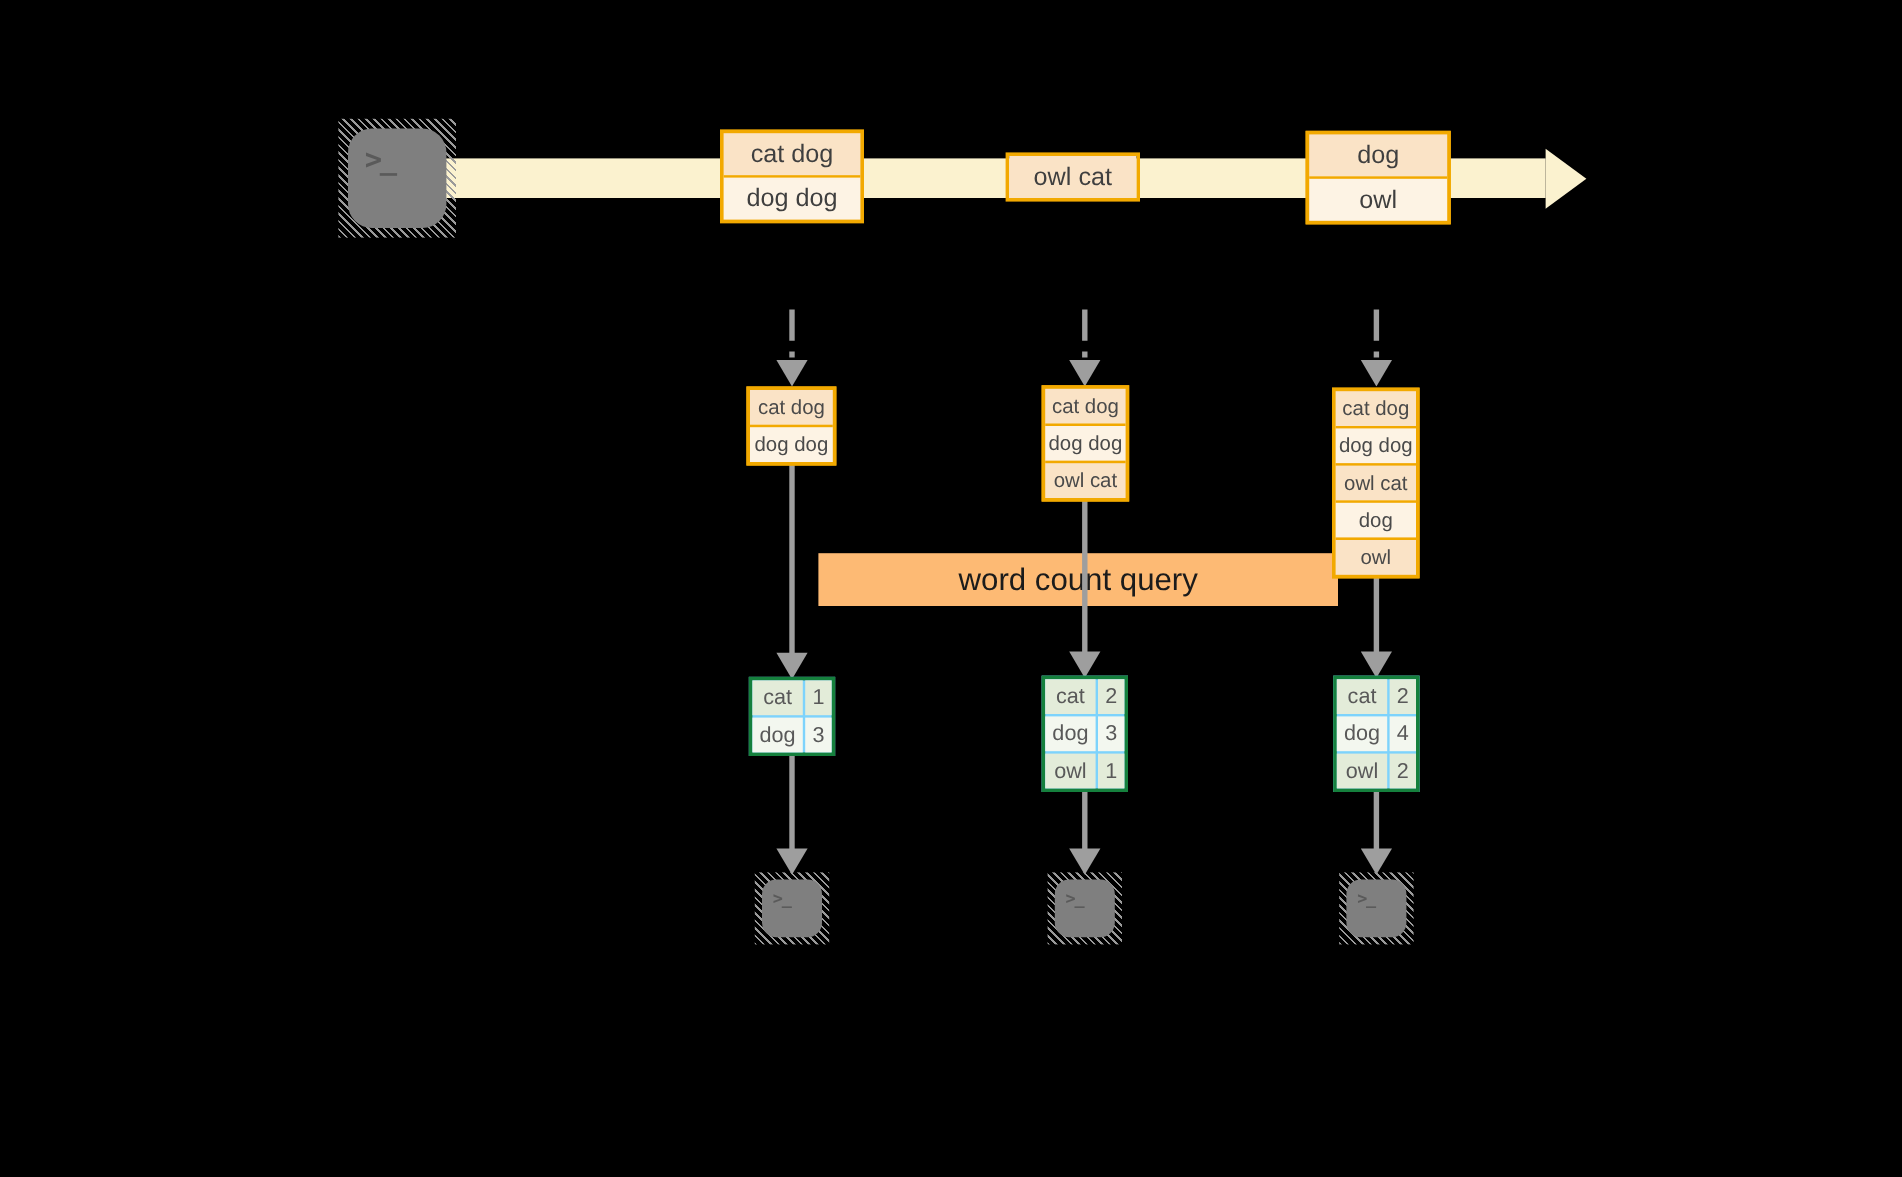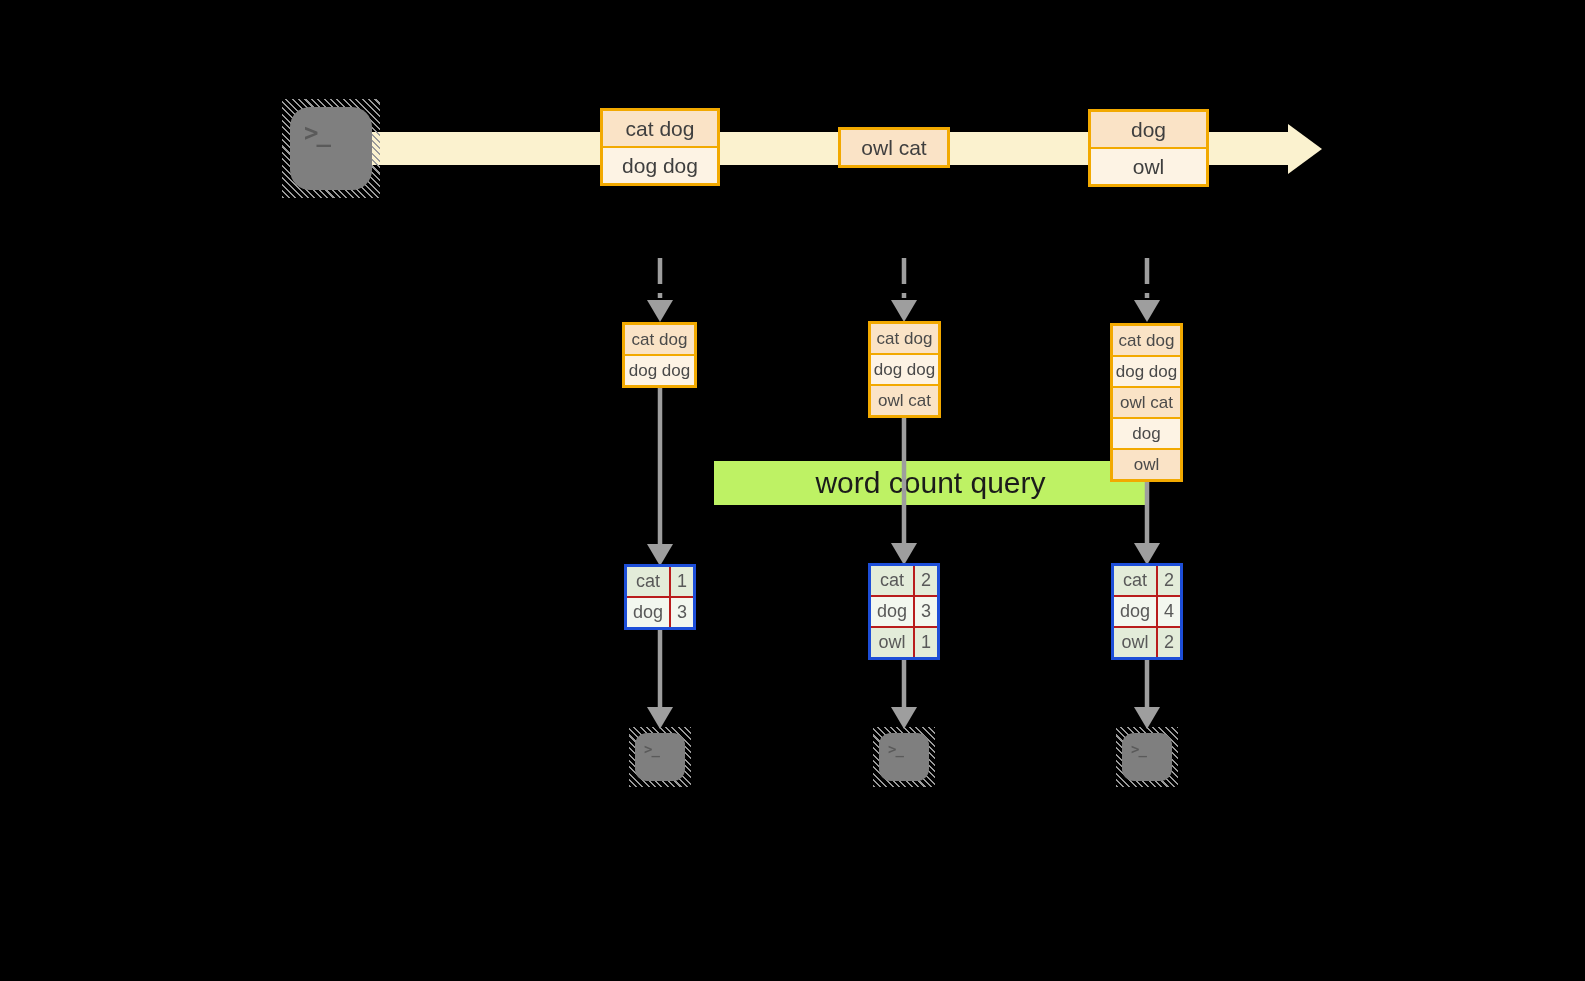--- a/index.html
+++ b/index.html
@@ -22,29 +22,29 @@
 
   
   .stack{border:3px solid #F2A900;z-index:3;background:#F2A900;}
   .scell{height:29px;line-height:29px;text-align:center;font-size:17px;
          color:#4A4A4A;background:#FAE3C6;}
   .scell + .scell{border-top:2px solid #F2A900;}
   .scell:nth-child(even){background:#FDF3E4;}
 
   
   .wtable{display:grid;grid-template-columns:42px 22px;gap:2px;
-          border:3px solid #1d4ed8;background:#b91c1c;z-index:3;}
+          border:3px solid #15803d;background:#7dd3fc;z-index:3;}
   .wcell{height:29px;line-height:29px;text-align:center;font-size:18px;
          color:#595959;background:#E3ECD9;}
   .wcell:nth-child(4n+3),.wcell:nth-child(4n){background:#F3F7EF;}
 
   
-  .qlabel{left:714px;top:461px;width:433px;height:44px;background:#bef264;z-index:1;
+  .qlabel{left:682px;top:461px;width:433px;height:44px;background:#fdba74;z-index:1;
           display:flex;align-items:center;justify-content:center;
-          font-size:30px;color:#1B1B1B;}
+          font-size:26px;color:#1B1B1B;}
 
   
   .arrow{z-index:2;}
   .arrow line{stroke:#9E9E9E;stroke-width:4.5;}
   .arrow polygon{fill:#9E9E9E;}
 
   
   .term{z-index:3;background:repeating-linear-gradient(45deg,#9A9A9A 0 1.5px,transparent 1.5px 4.5px);}
   .term-body{position:absolute;background:#7F7F7F;}
   .term-lg .term-body{inset:8px;border-radius:20px;}

